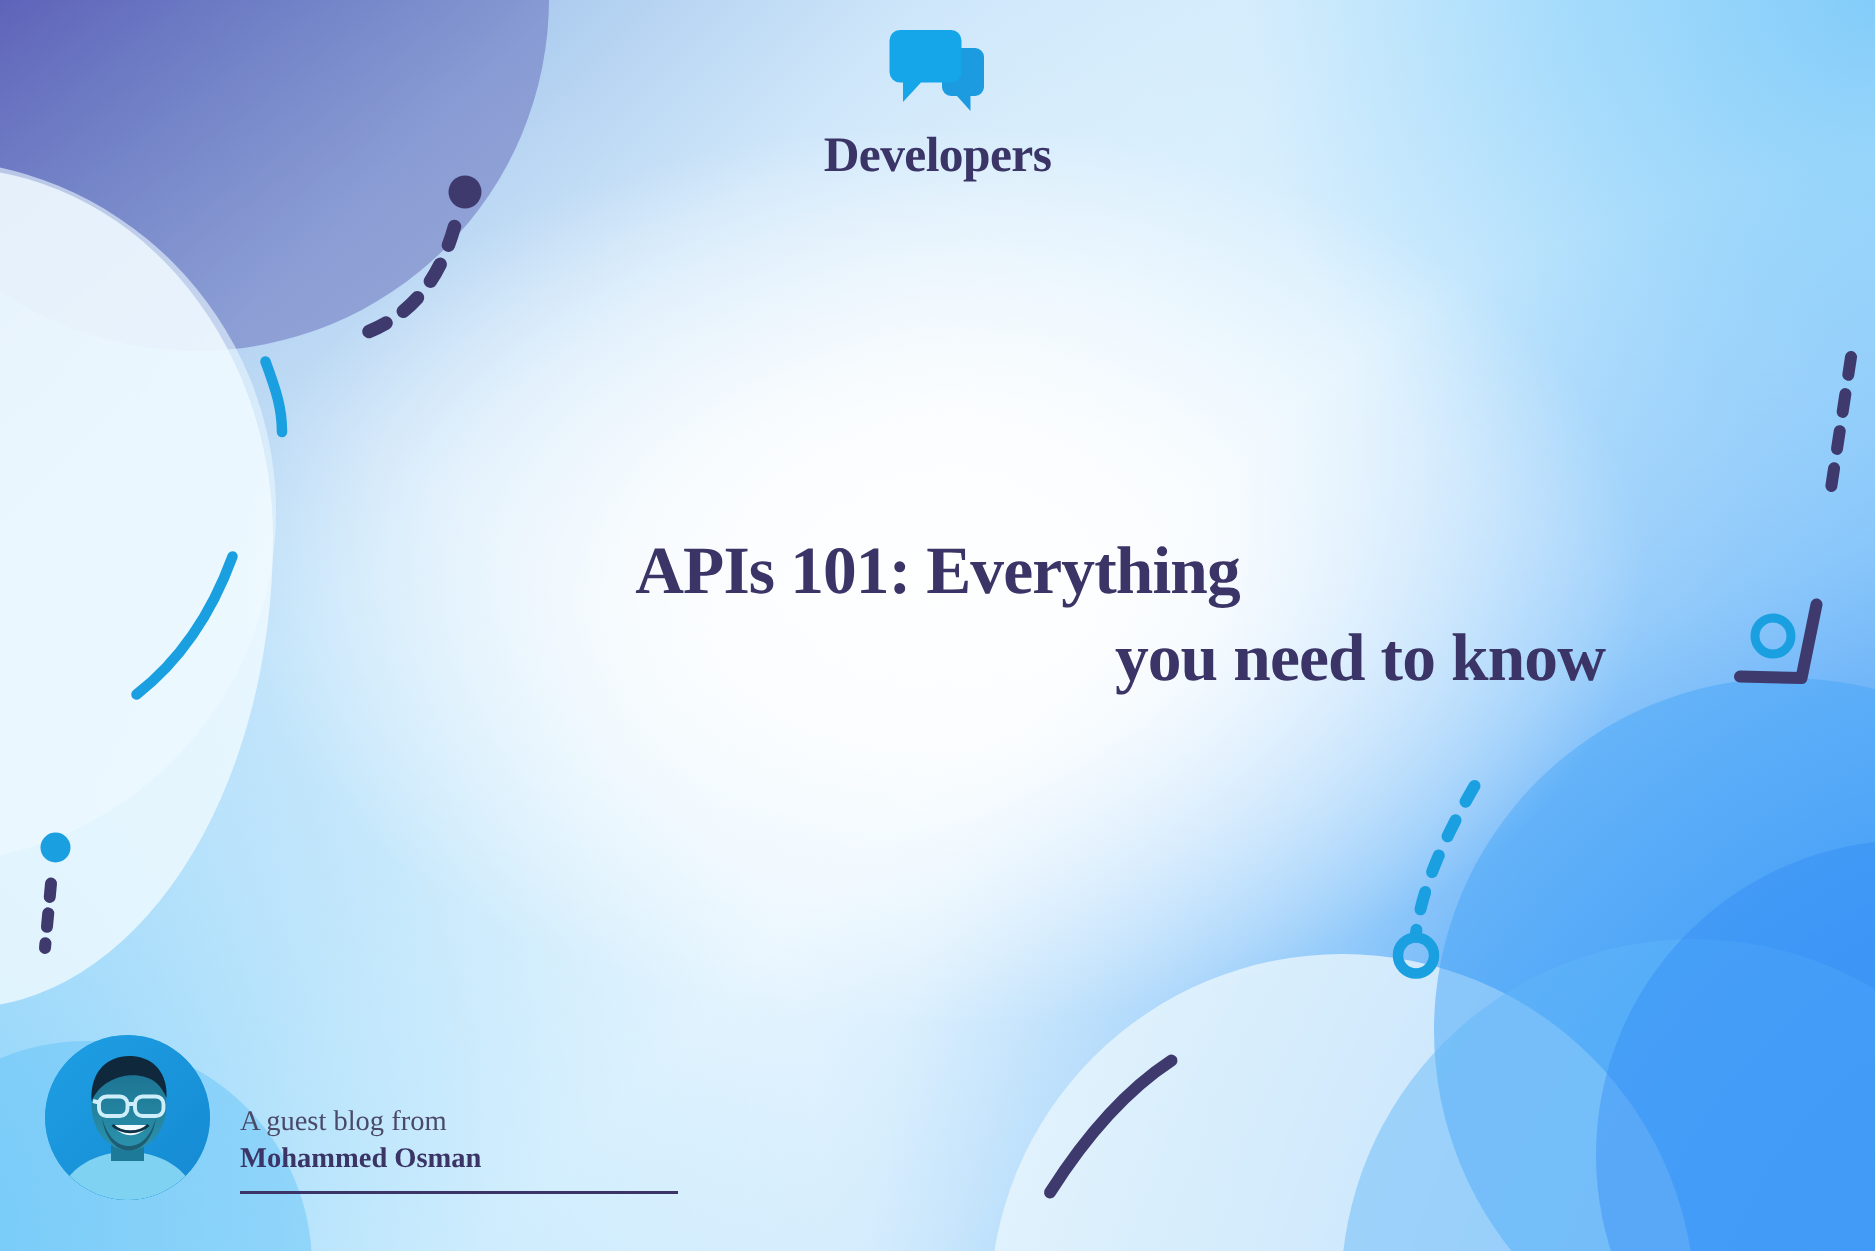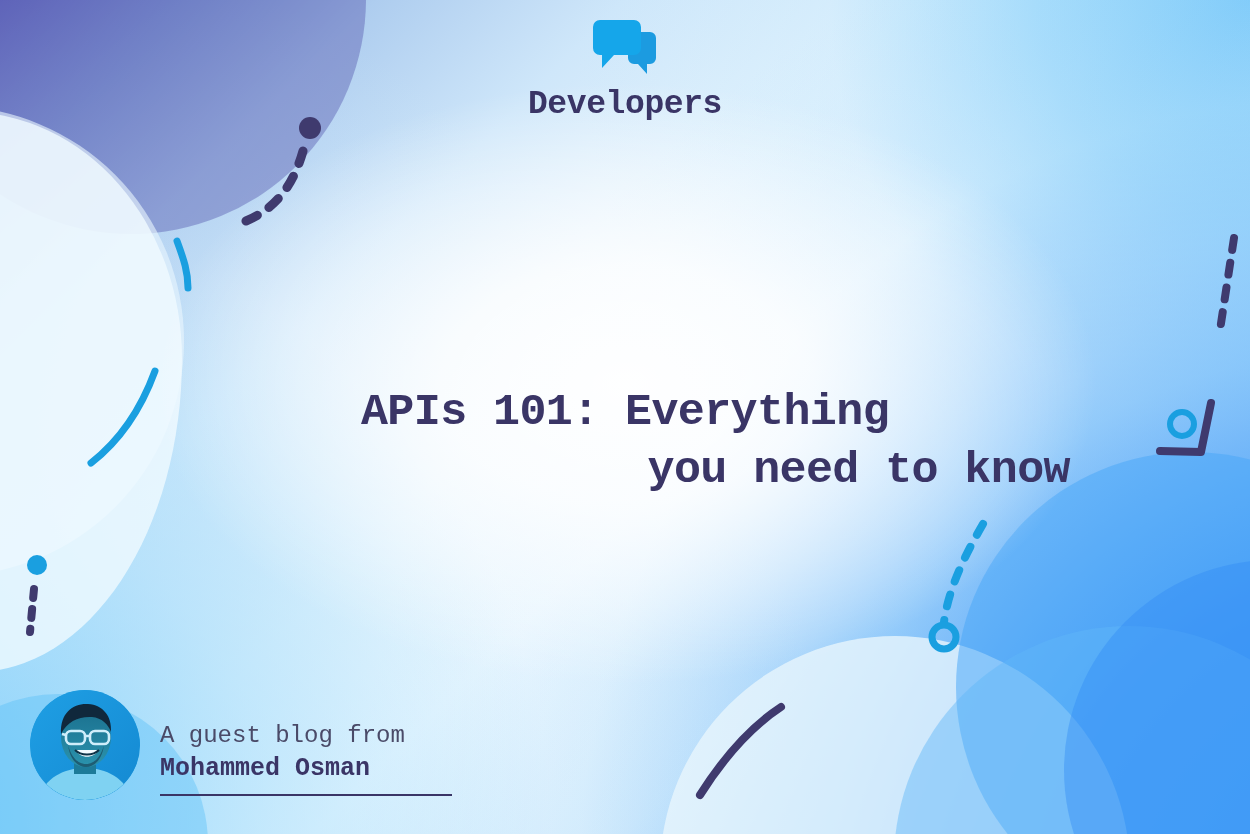--- a/index.html
+++ b/index.html
@@ -5,21 +5,21 @@
   html, body {
     margin: 0;
     padding: 0;
     background: #ffffff;
   }
   #canvas {
     position: relative;
     width: 1250px;
     height: 834px;
     overflow: hidden;
-    font-family: Liberation Mono, monospace;
+    font-family: Liberation Serif, serif;
     background: #fef9c3;
   }
 
   
   .bg-layer {
     position: absolute;
     inset: 0;
     pointer-events: none;
   }
   
@@ -155,21 +155,20 @@
     position: absolute;
     left: 180px;
     right: 180px;
     top: 352px;
     text-align: center;
     font-size: 45px;
     line-height: 1.28;
     font-weight: bold;
     letter-spacing: -0.6px;
     color: #3a3566;
-    margin-top: 32px;
   }
   .headline .l2 { display: block; text-align: right; }
 
   
   .author {
     position: absolute;
     left: 30px;
     bottom: 34px;
     display: flex;
     align-items: flex-end;
@@ -181,27 +180,27 @@
     border-radius: 50%;
     overflow: hidden;
     background: #1f9de0;
     flex: none;
   }
   .avatar svg { display: block; width: 110px; height: 110px; }
   .author-text {
     padding-bottom: 4px;
   }
   .author-text .line {
-    font-size: 24px;
+    font-size: 19px;
     line-height: 1.35;
     color: #4a4a68;
     white-space: nowrap;
   }
   .author-text .name {
-    font-size: 25px;
+    font-size: 19px;
     line-height: 1.35;
     font-weight: bold;
     color: #3a3566;
     white-space: nowrap;
   }
   .author-rule {
     margin-top: 8px;
     width: 292px;
     height: 2px;
     background: #3a3566;

